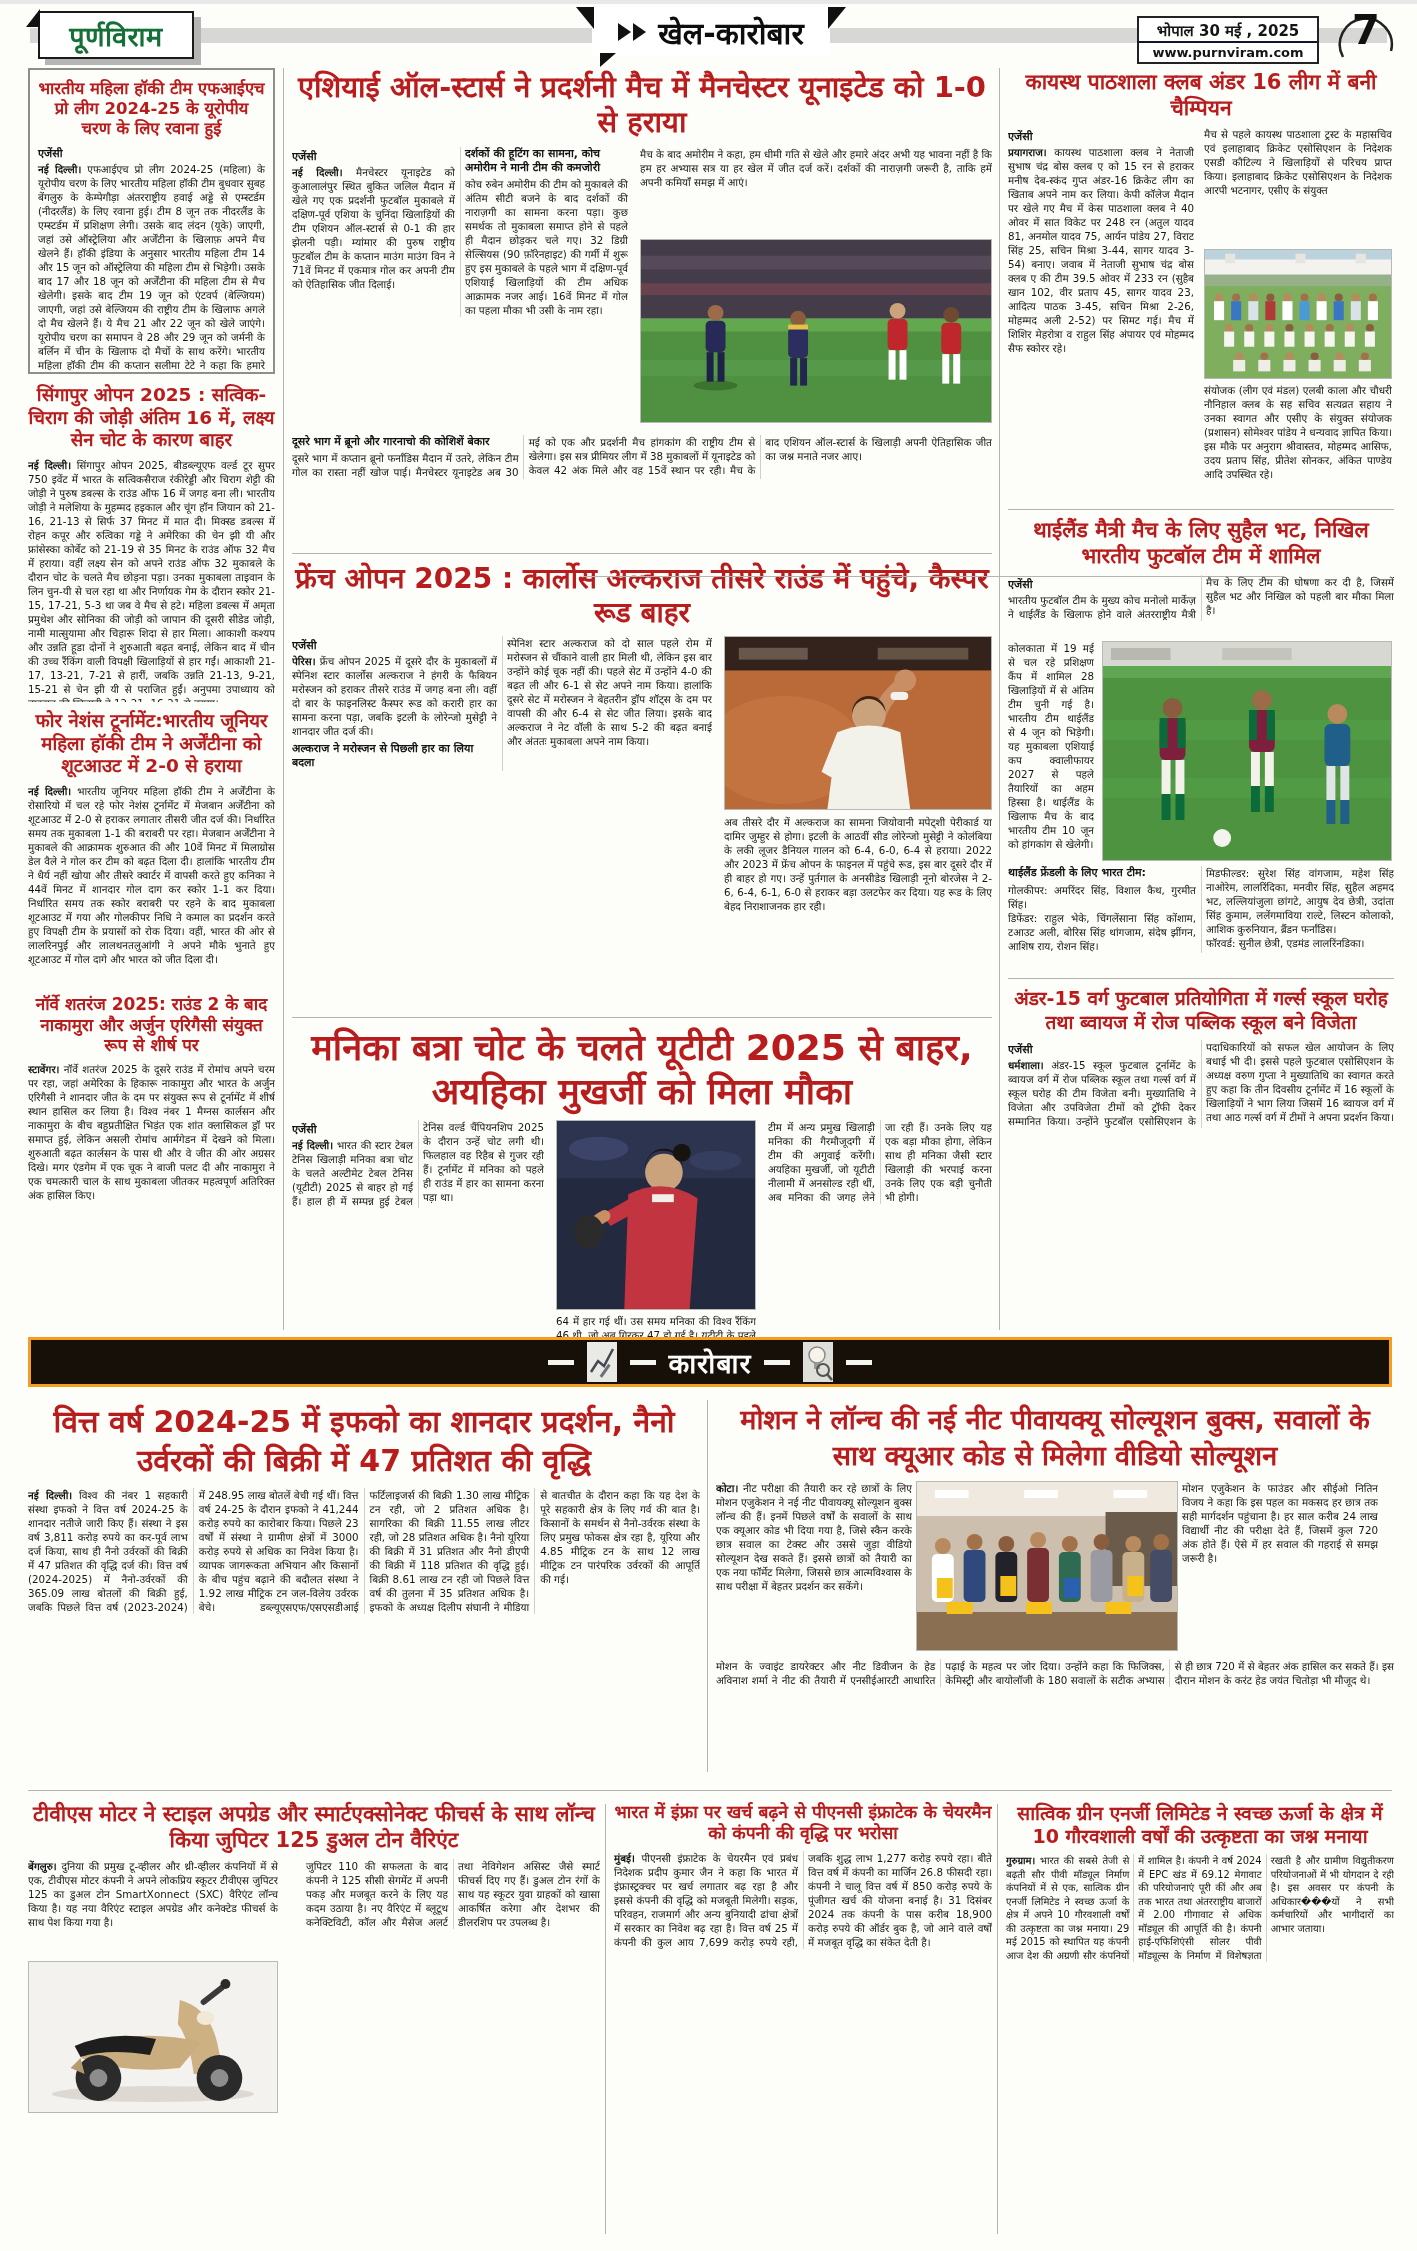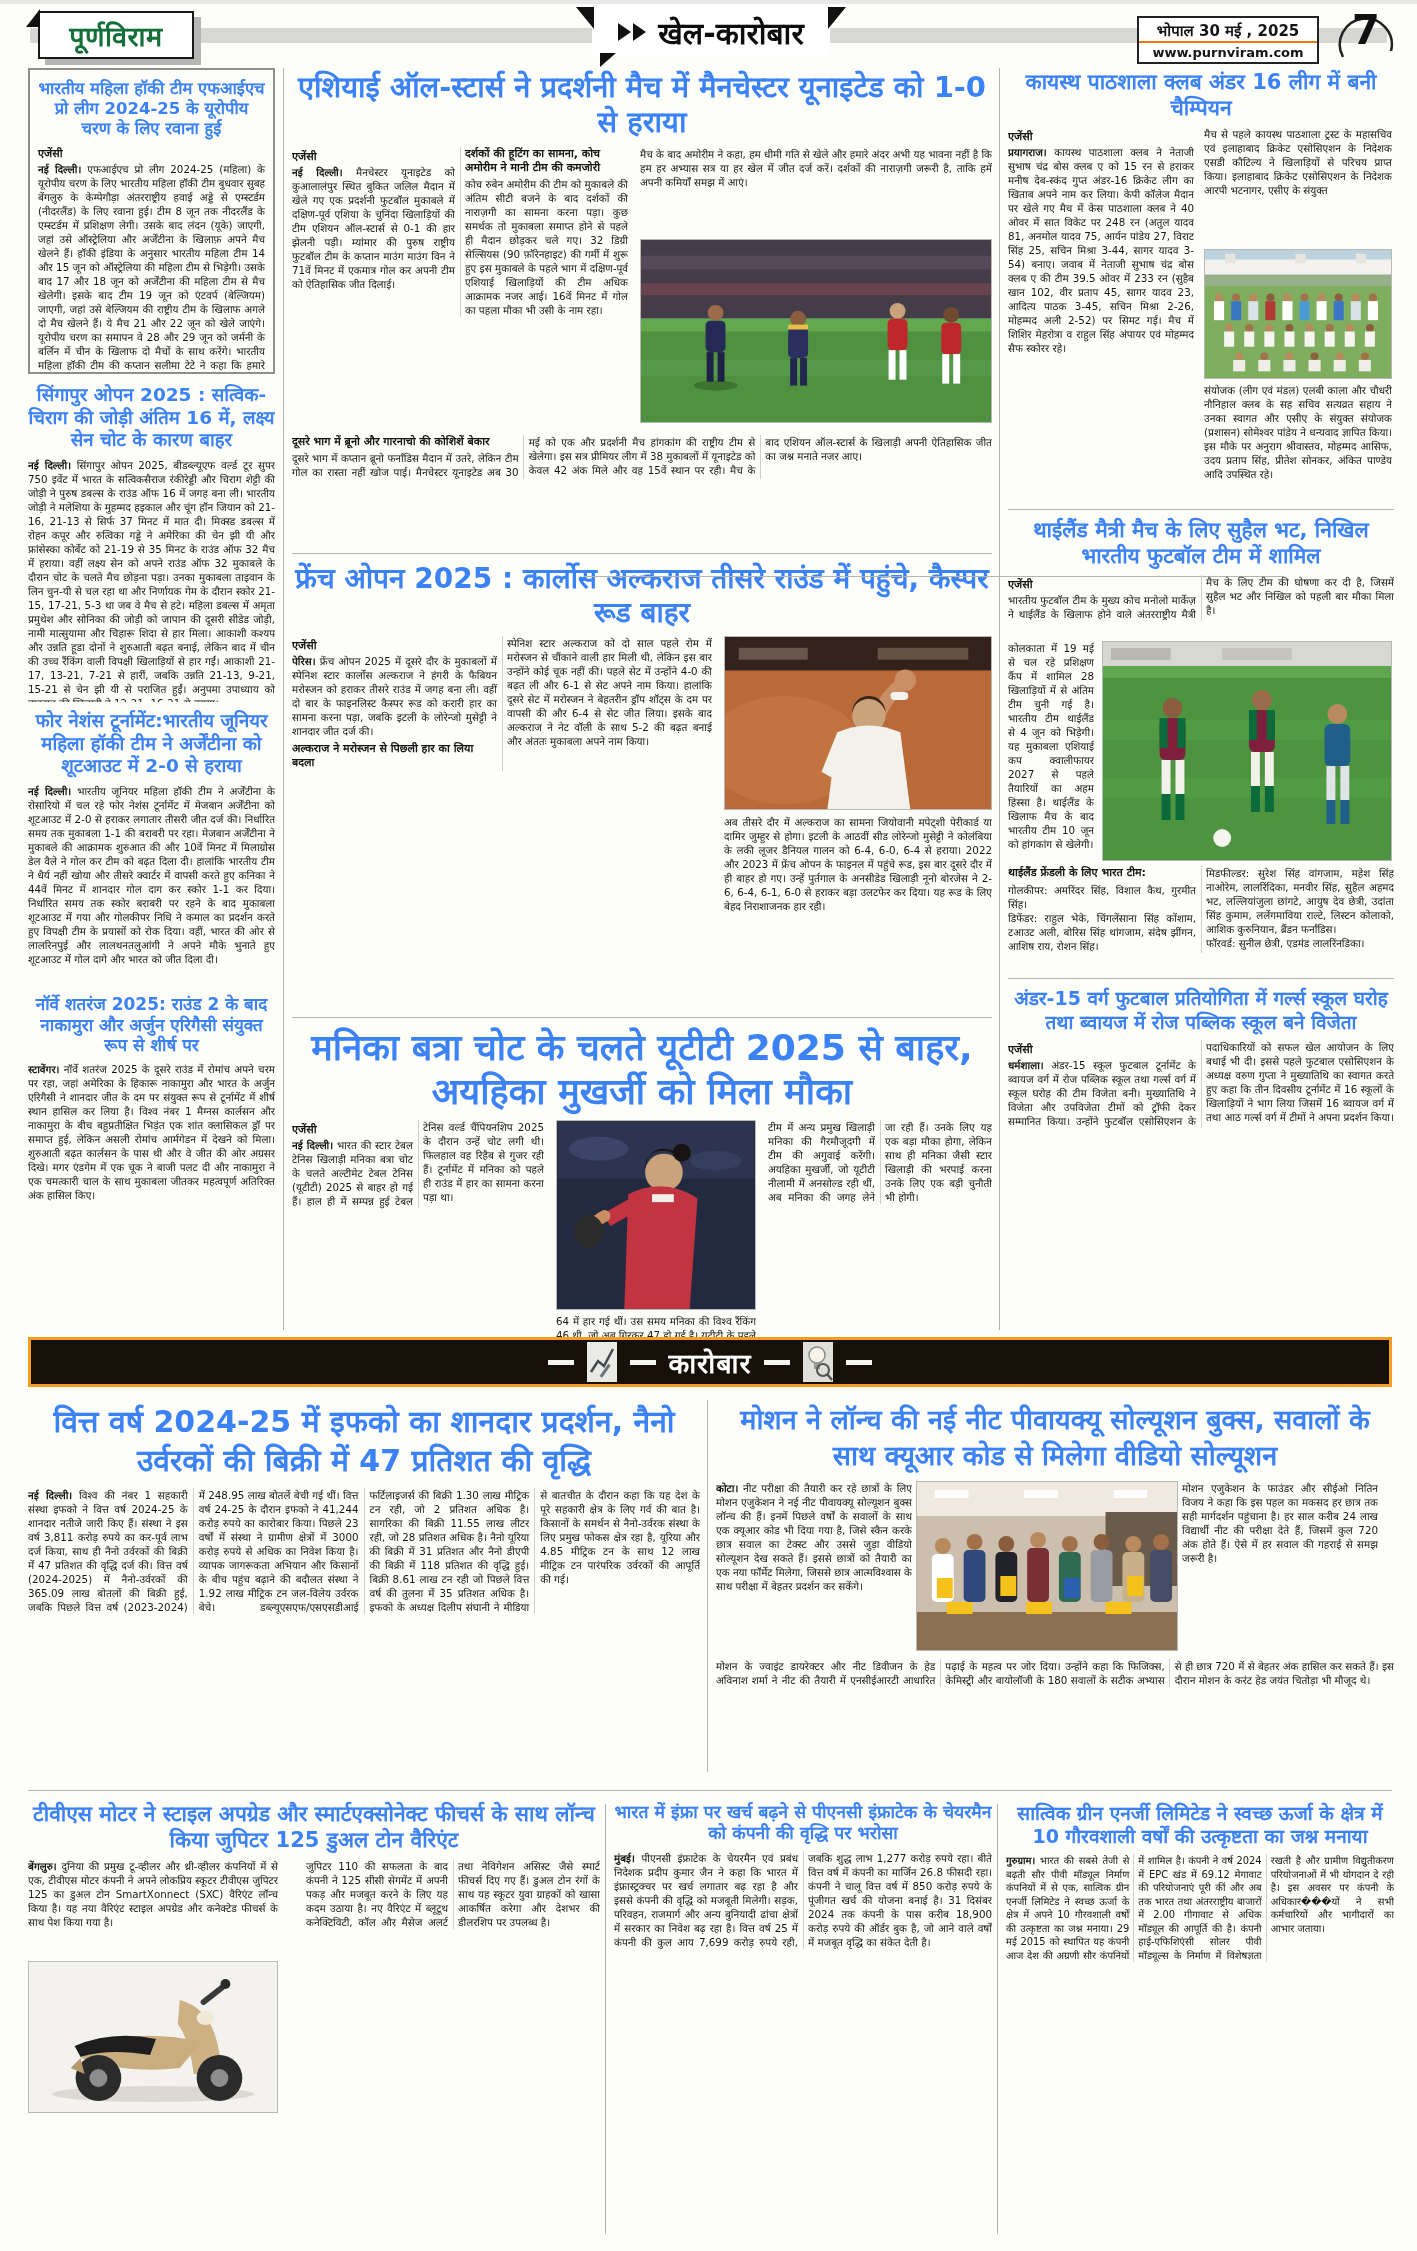--- a/index.html
+++ b/index.html
@@ -10,27 +10,27 @@
   .logo-box{position:absolute;left:38px;top:7px;width:152px;height:44px;background:#fff;border:2px solid #1a1a1a;box-shadow:7px 6px 0 #b5b5b3;display:flex;align-items:center;justify-content:center;}
   .logo-box::before{content:"";position:absolute;left:-14px;top:-4px;border-left:14px solid transparent;border-bottom:18px solid #111;}
   .logo-text{font-size:27px;font-weight:bold;color:#156f39;letter-spacing:.5px;}
   .kicker{position:absolute;left:592px;top:3px;width:238px;height:50px;background:#fff;display:flex;align-items:center;justify-content:center;gap:12px;}
   .kicker::before{content:"";position:absolute;left:-16px;top:0;border-left:18px solid transparent;border-top:22px solid #111;}
   .kicker::after{content:"";position:absolute;right:-16px;top:0;border-right:18px solid transparent;border-top:22px solid #111;}
   .kicker-under{content:"";position:absolute;left:600px;top:49px;border-right:16px solid transparent;border-top:14px solid #111;width:0;height:0;}
   .chev{width:0;height:0;border-top:9px solid transparent;border-bottom:9px solid transparent;border-left:13px solid #111;display:inline-block;}
   .kicker-text{font-size:30px;font-weight:bold;color:#0d0d0d;}
   .datebox{position:absolute;right:98px;top:12px;width:178px;height:44px;border:2px solid #222;background:#fff;text-align:center;}
-  .datebox .d1{font-size:15px;font-weight:bold;border-bottom:2px solid #f97316;padding:2px 0 1px;}
+  .datebox .d1{font-size:15px;font-weight:bold;border-bottom:2px solid #0f172a;padding:2px 0 1px;}
   .datebox .d2{font-size:13px;font-weight:bold;padding-top:2px;}
   .pgnum{position:absolute;right:20px;top:1px;width:62px;height:58px;}
   .pgnum svg{position:absolute;left:0;top:0;}
   .pgnum .n{position:absolute;left:0;top:2px;width:62px;text-align:center;font-size:40px;font-weight:bold;color:#111;}
   
-  .hl{font-weight:bold;text-align:center;line-height:1.22;margin:2px 0 6px;color:#3b82f6;}
+  .hl{font-weight:bold;text-align:center;line-height:1.22;margin:2px 0 6px;color:#b91c1c;}
   .byline{font-weight:bold;font-size:11px;margin:1px 0 2px;}
   .b{font-size:10.3px;line-height:1.36;text-align:justify;margin:0;}
   .b .dl{font-weight:bold;}
   .sub{font-weight:bold;font-size:11px;line-height:1.3;margin:4px 0 2px;text-align:left;}
   .c2{column-count:2;column-gap:10px;column-rule:1px solid #cfcfcb;}
   .c3{column-count:3;column-gap:10px;column-rule:1px solid #cfcfcb;}
   .c4{column-count:4;column-gap:11px;column-rule:1px solid #cfcfcb;}
   .clip{overflow:hidden;}
   .photo{background:#ccc;overflow:hidden;border:1px solid #b9b9b4;}
   .photo svg{display:block;width:100%;height:100%;}

